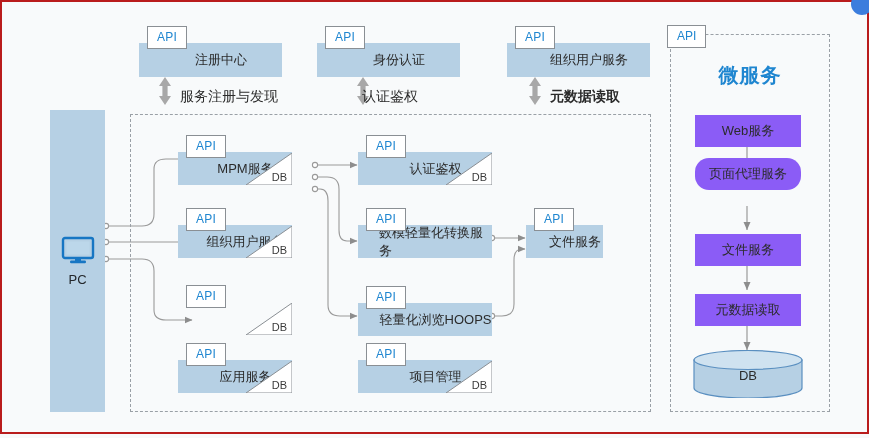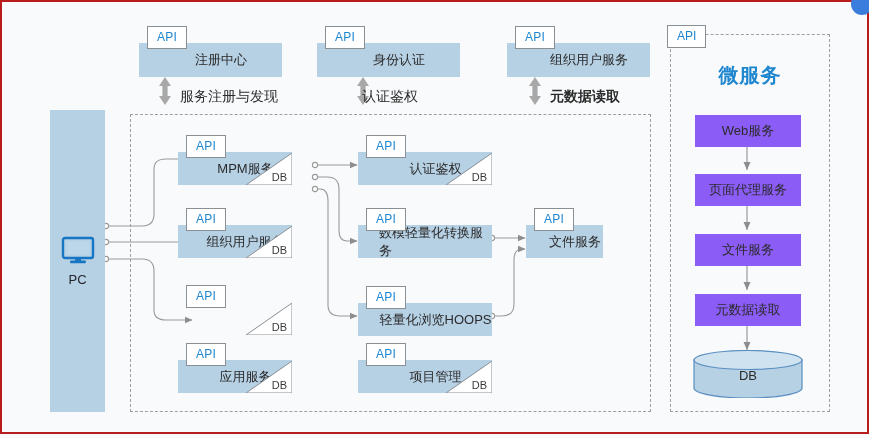--- a/index.html
+++ b/index.html
@@ -289,21 +289,21 @@
     </div>
   </div>
 
   <div class="dashbox right" style="left:668px;top:32px;width:160px;height:378px;"></div>
   <div id="ms-api-tab" style="left:665px;top:23px;">API</div>
   <div id="ms-title" style="left:668px;top:60px;width:160px;text-align:center;">微服务</div>
 
   <div class="plainbox" style="left:693px;top:113px;width:106px;height:32px;">
     <span>Web服务</span>
   </div>
-  <div class="plainbox" style="left:693px;top:172px;width:106px;height:32px;">
+  <div class="plainbox" style="left:693px;top:156px;width:106px;height:32px;border-radius:14px;">
     <span>页面代理服务</span>
   </div>
   <div class="plainbox" style="left:693px;top:232px;width:106px;height:32px;">
     <span>文件服务</span>
   </div>
   <div class="plainbox" style="left:693px;top:292px;width:106px;height:32px;">
     <span>元数据读取</span>
   </div>
 
   <div id="db-cyl" style="left:690px;top:348px;width:112px;height:48px;">

